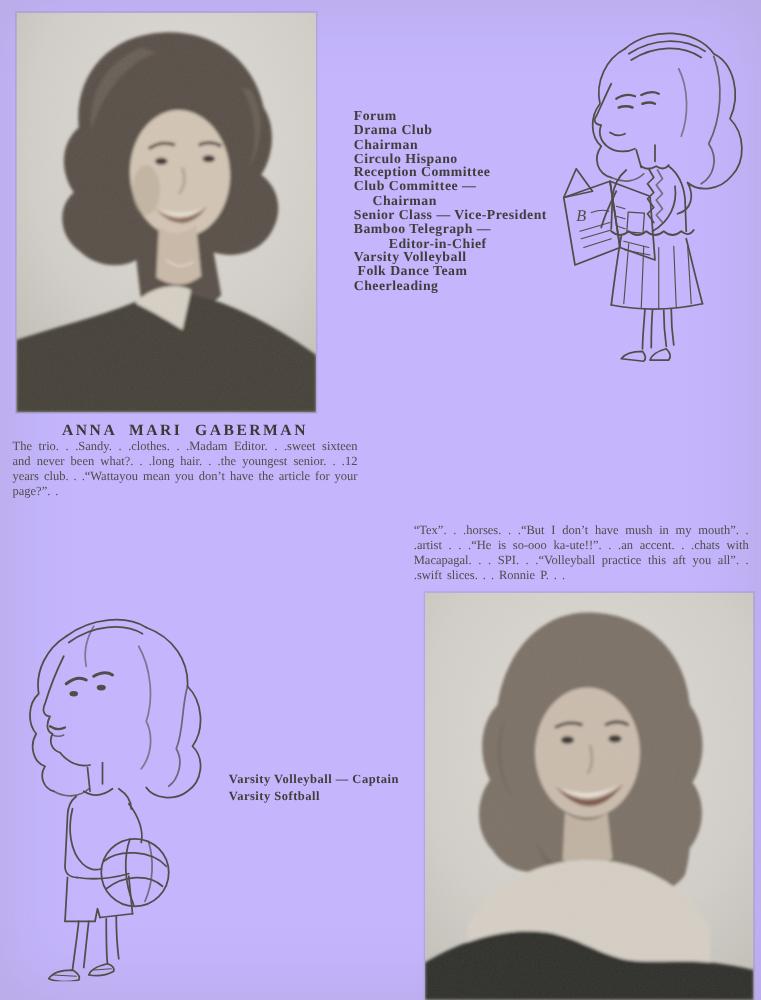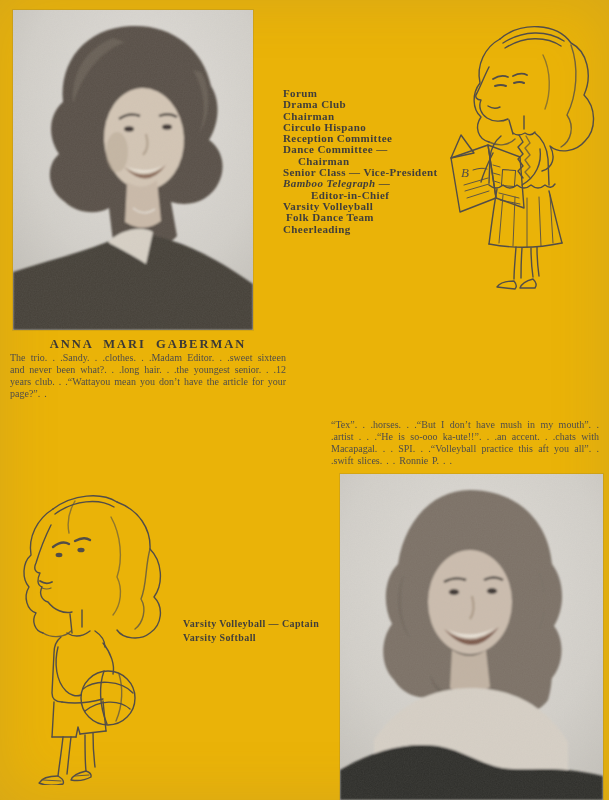--- a/index.html
+++ b/index.html
@@ -1,18 +1,18 @@
 <!DOCTYPE html>
 <html><head>
 <meta charset="utf-8">
 <style>
   html,body{margin:0;padding:0;background:#d8d6d1;}
   .page{
     position:relative;width:609px;height:800px;overflow:hidden;
-    background:#eab308;
+    background:#c4b5fd;
     box-shadow:inset 0 0 60px rgba(120,112,100,0.18);
     font-family:"Liberation Serif", serif;
   }
   .photo{
     position:absolute;overflow:hidden;
     box-shadow:inset 0 0 20px rgba(60,55,48,0.30), 0 0 0 1px rgba(90,85,78,0.15);
   }
   #photo-gaberman{left:13px;top:10px;width:240px;height:320px;}
   #photo-gagne{left:340px;top:474px;width:263px;height:326px;}
   .photo svg{display:block;width:100%;height:100%;}
@@ -23,21 +23,21 @@
 
   .act-list{
     position:absolute;left:283px;top:88px;width:205px;
     font-weight:bold;font-size:11px;line-height:11.3px;
     color:#403e3b;letter-spacing:0.4px;white-space:nowrap;
   }
   .act-line{height:11.3px;}
   .ind-sm{padding-left:3px;}
   .ind-md{padding-left:15px;}
   .ind-lg{padding-left:28px;}
-  .italic{font-style:italic;}
+  .italic{}
 
   .student-name{
     position:absolute;text-align:center;font-weight:bold;
     font-size:12.5px;letter-spacing:2px;word-spacing:5px;color:#3b3936;
   }
   #name-gaberman{left:10px;top:337px;width:276px;}
   #name-gagne{left:330px;top:402px;width:268px;}
 
   .quote{
     position:absolute;font-size:10px;line-height:12px;
@@ -94,21 +94,21 @@
       <rect width="240" height="320" filter="url(#grain1)" opacity="0.55"></rect>
     </svg>
   </div>
 
   <div class="act-list">
     <div class="act-line">Forum</div>
     <div class="act-line">Drama Club</div>
     <div class="act-line">Chairman</div>
     <div class="act-line">Circulo Hispano</div>
     <div class="act-line">Reception Committee</div>
-    <div class="act-line">Dance Committee —</div>
+    <div class="act-line">Club Committee —</div>
     <div class="act-line ind-md">Chairman</div>
     <div class="act-line">Senior Class — Vice-President</div>
     <div class="act-line"><span class="italic">Bamboo Telegraph</span><span> —</span></div>
     <div class="act-line ind-lg">Editor-in-Chief</div>
     <div class="act-line">Varsity Volleyball</div>
     <div class="act-line ind-sm">Folk Dance Team</div>
     <div class="act-line">Cheerleading</div>
   </div>
 
   <div class="cartoon" id="cartoon-newspaper">

